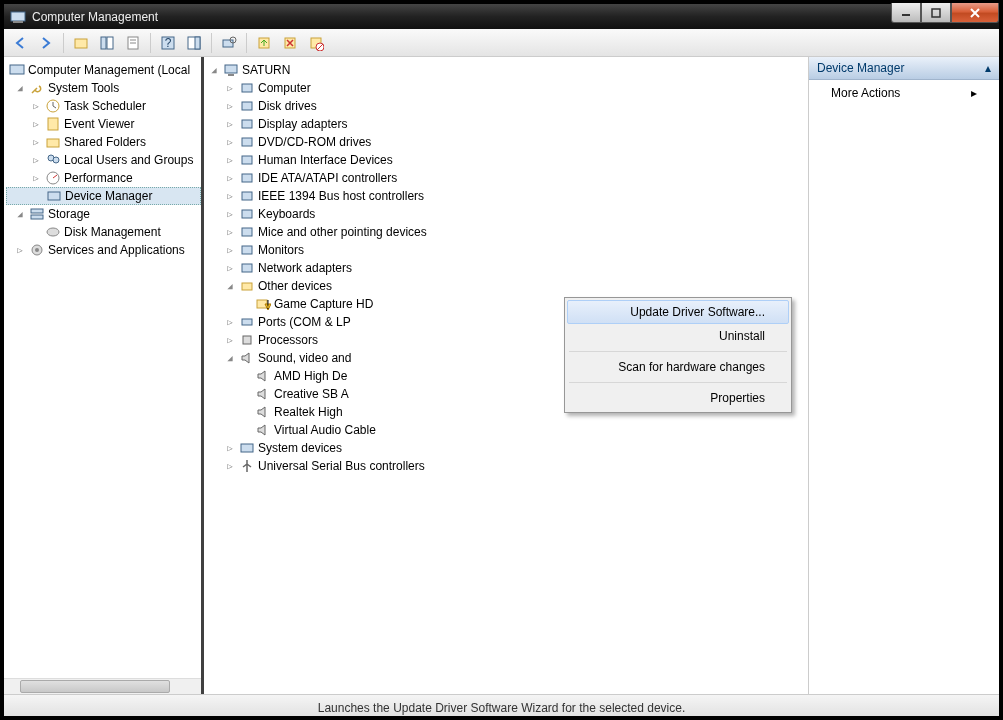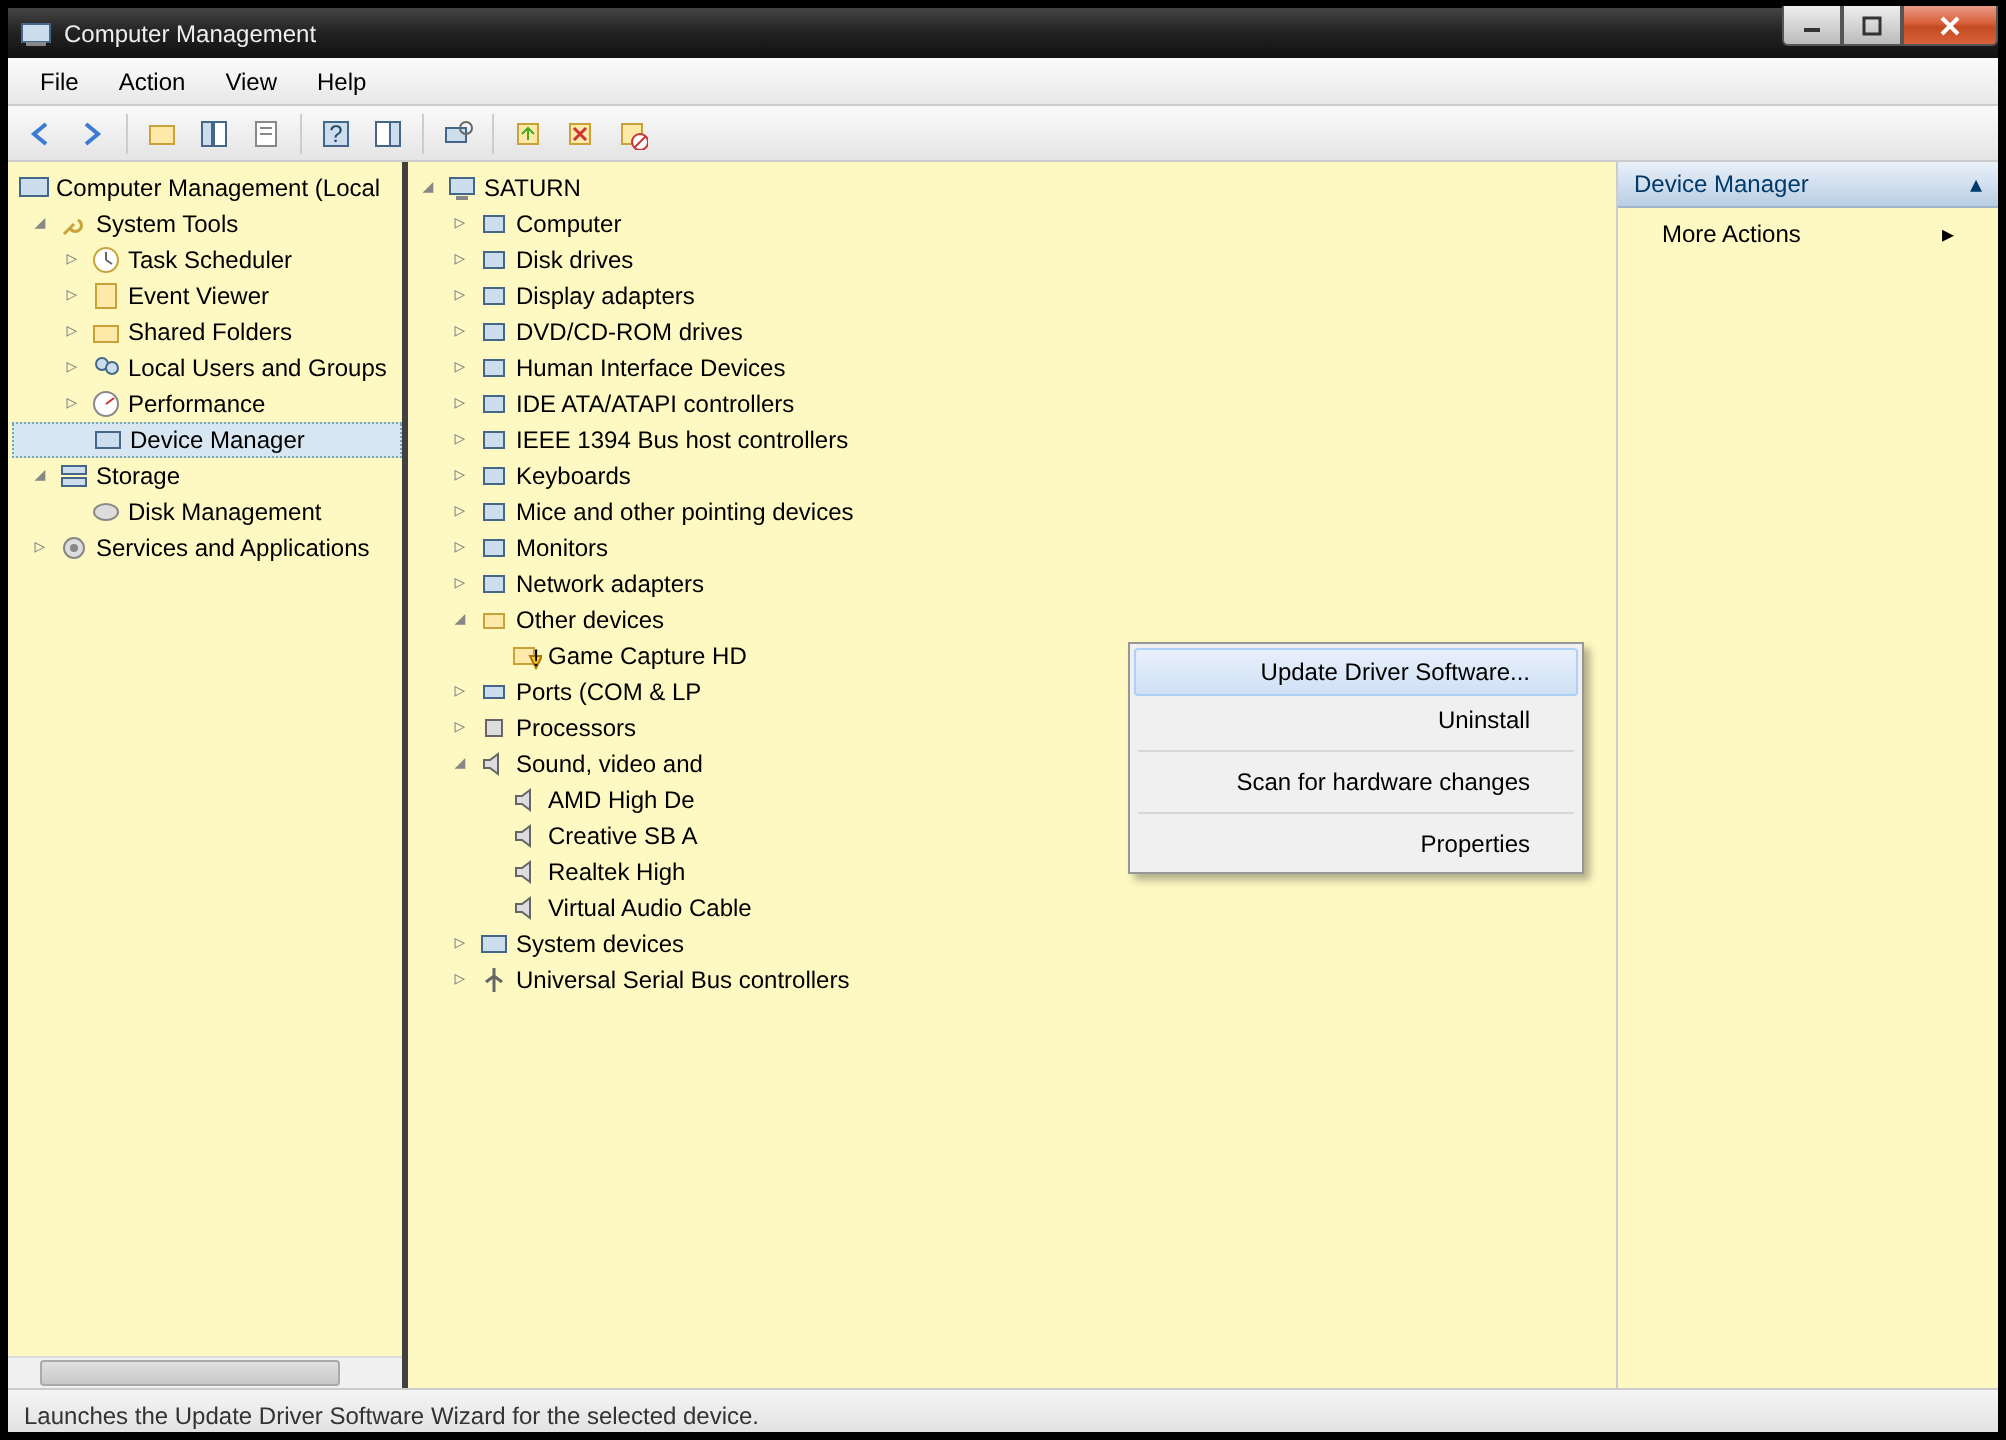--- a/index.html
+++ b/index.html
@@ -1,17 +1,17 @@
 <!DOCTYPE html>
 <html><head>
 <meta charset="utf-8">
 <style>
 * { margin: 0; padding: 0; box-sizing: border-box; font-family: "Segoe UI", Tahoma, sans-serif; font-size: 12px; }
 body { background: #000; width: 1003px; height: 720px; overflow: hidden; }
-.window { position: absolute; left: 3px; top: 3px; width: 997px; height: 714px; background: #fef9c3; border: 1px solid #000; display: flex; flex-direction: column; }
+.window { position: absolute; left: 3px; top: 3px; width: 997px; height: 714px; background: #ffffff; border: 1px solid #000; display: flex; flex-direction: column; }
 .titlebar { height: 25px; background: linear-gradient(to bottom, #444 0%, #222 50%, #111 100%); display: flex; align-items: center; padding-left: 6px; color: #fff; }
 .titlebar-icon { width: 16px; height: 16px; margin-right: 6px; display: inline-block; }
 .title-text { flex: 1; color: #eee; }
 .win-controls { display: flex; height: 100%; }
 .win-btn { width: 30px; height: 20px; margin-top: -1px; border: 1px solid #555; border-top: none; display: flex; align-items: center; justify-content: center; color: #fff; font-weight: bold; background: linear-gradient(to bottom, #ddd, #aaa); }
 .win-btn.close { width: 48px; background: linear-gradient(to bottom, #e89b88, #d9613a 45%, #c24b22 55%, #d9613a); color: #fff; border-radius: 0 0 3px 0; }
 .win-btn.min, .win-btn.max { background: linear-gradient(to bottom, #eee, #bbb); color: #333; }
 .win-btn.min { border-radius: 0 0 0 3px; }
 
 .menubar { height: 24px; background: linear-gradient(to bottom, #fbfbfb, #e8e8e8); border-bottom: 1px solid #ccc; display: flex; align-items: center; padding-left: 6px; }
@@ -35,21 +35,21 @@
 .right-header { background: linear-gradient(to bottom, #f2f2f2, #dedede); border-bottom: 1px solid #ccc; padding: 6px 8px; font-weight: bold; }
 .right-section { background: linear-gradient(to bottom, #eaf1fa, #b9cde4); border-bottom: 1px solid #a0b4cc; padding: 4px 8px; color: #003a6b; display: flex; justify-content: space-between; align-items: center; }
 .right-item { padding: 6px 22px; cursor: default; display: flex; justify-content: space-between; }
 
 .context-menu { position: absolute; left: 360px; top: 240px; width: 228px; background: #f0f0f0; border: 1px solid #979797; box-shadow: 3px 3px 4px rgba(0,0,0,0.3); padding: 2px; }
 .cm-item { padding: 5px 24px; cursor: default; text-align: right; }
 .cm-item.hovered { background: linear-gradient(to bottom, #e8f0fb, #d0e0f5); border: 1px solid #aecff7; padding: 4px 23px; border-radius: 2px; }
 .cm-item.bold { font-weight: normal; }
 .cm-sep { height: 1px; background: #d7d7d7; margin: 3px 2px; }
 
-.statusbar { height: 22px; background: linear-gradient(to bottom, #f5f5f5, #e2e2e2); border-top: 1px solid #ccc; padding: 6px 8px; color: #333; }
+.statusbar { height: 22px; background: linear-gradient(to bottom, #f5f5f5, #e2e2e2); border-top: 1px solid #ccc; padding: 6px 8px; color: #333; text-align: center; }
 
 .hscroll { position: absolute; bottom: 0; left: 0; right: 0; height: 16px; background: #f0f0f0; border-top: 1px solid #ddd; }
 .hscroll-thumb { position: absolute; left: 16px; top: 1px; height: 13px; width: 150px; background: linear-gradient(to bottom, #e0e0e0, #c8c8c8); border: 1px solid #aaa; border-radius: 2px; }
 .left-pane-wrap { position: relative; height: 100%; }
 .left-tree { height: calc(100% - 16px); overflow: hidden; padding: 4px 0 0 2px; }
 
 svg { display: block; }
 </style>
 </head>
 <body>
@@ -76,26 +76,20 @@
           </svg>
         </div>
       <div class="win-btn close">
           <svg width="12" height="12">
             <path d="M2 2 L10 10 M10 2 L2 10" stroke="#fff" stroke-width="2"></path>
           </svg>
         </div>
     </div>
   </div>
 
-  <div class="menubar">
-    <span>File</span>
-    <span>Action</span>
-    <span>View</span>
-    <span>Help</span>
-  </div>
 
   <div class="toolbar">
     <div class="tool-btn">
         <svg width="16" height="16">
           <path d="M11 3 L5 8 L11 13" fill="none" stroke="#3a7bd5" stroke-width="2"></path>
         </svg>
       </div>
     <div class="tool-btn">
         <svg width="16" height="16">
           <path d="M5 3 L11 8 L5 13" fill="none" stroke="#3a7bd5" stroke-width="2"></path>

